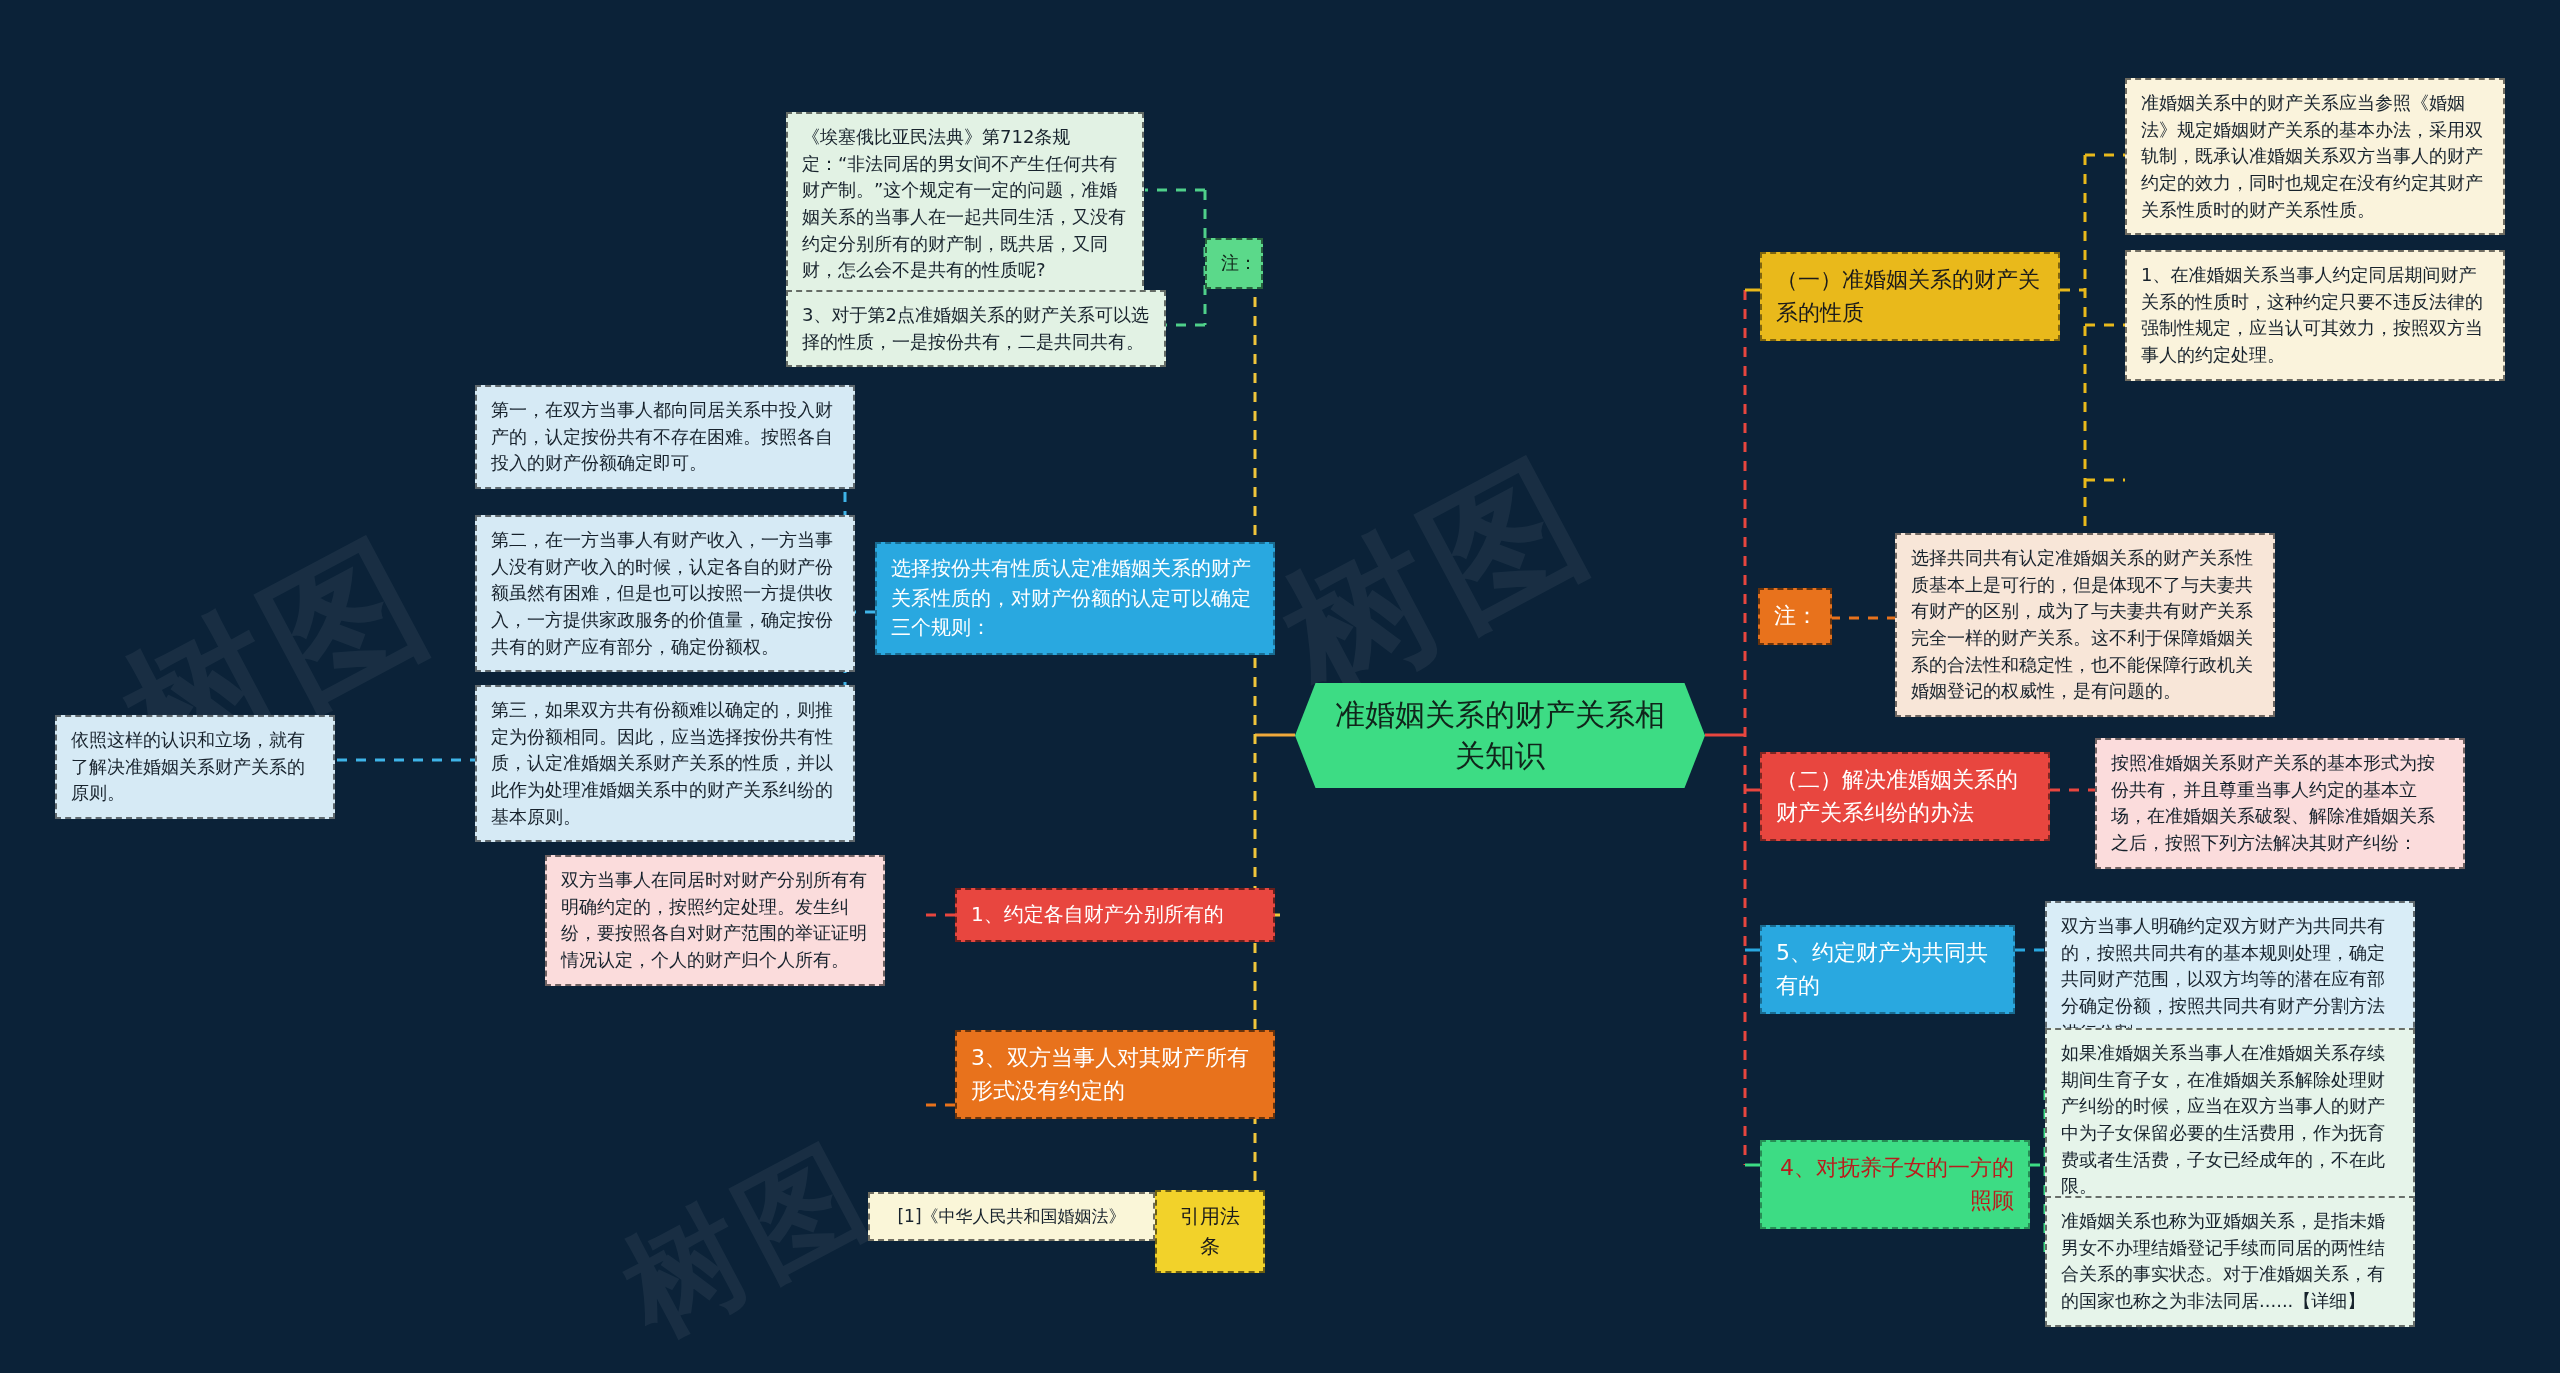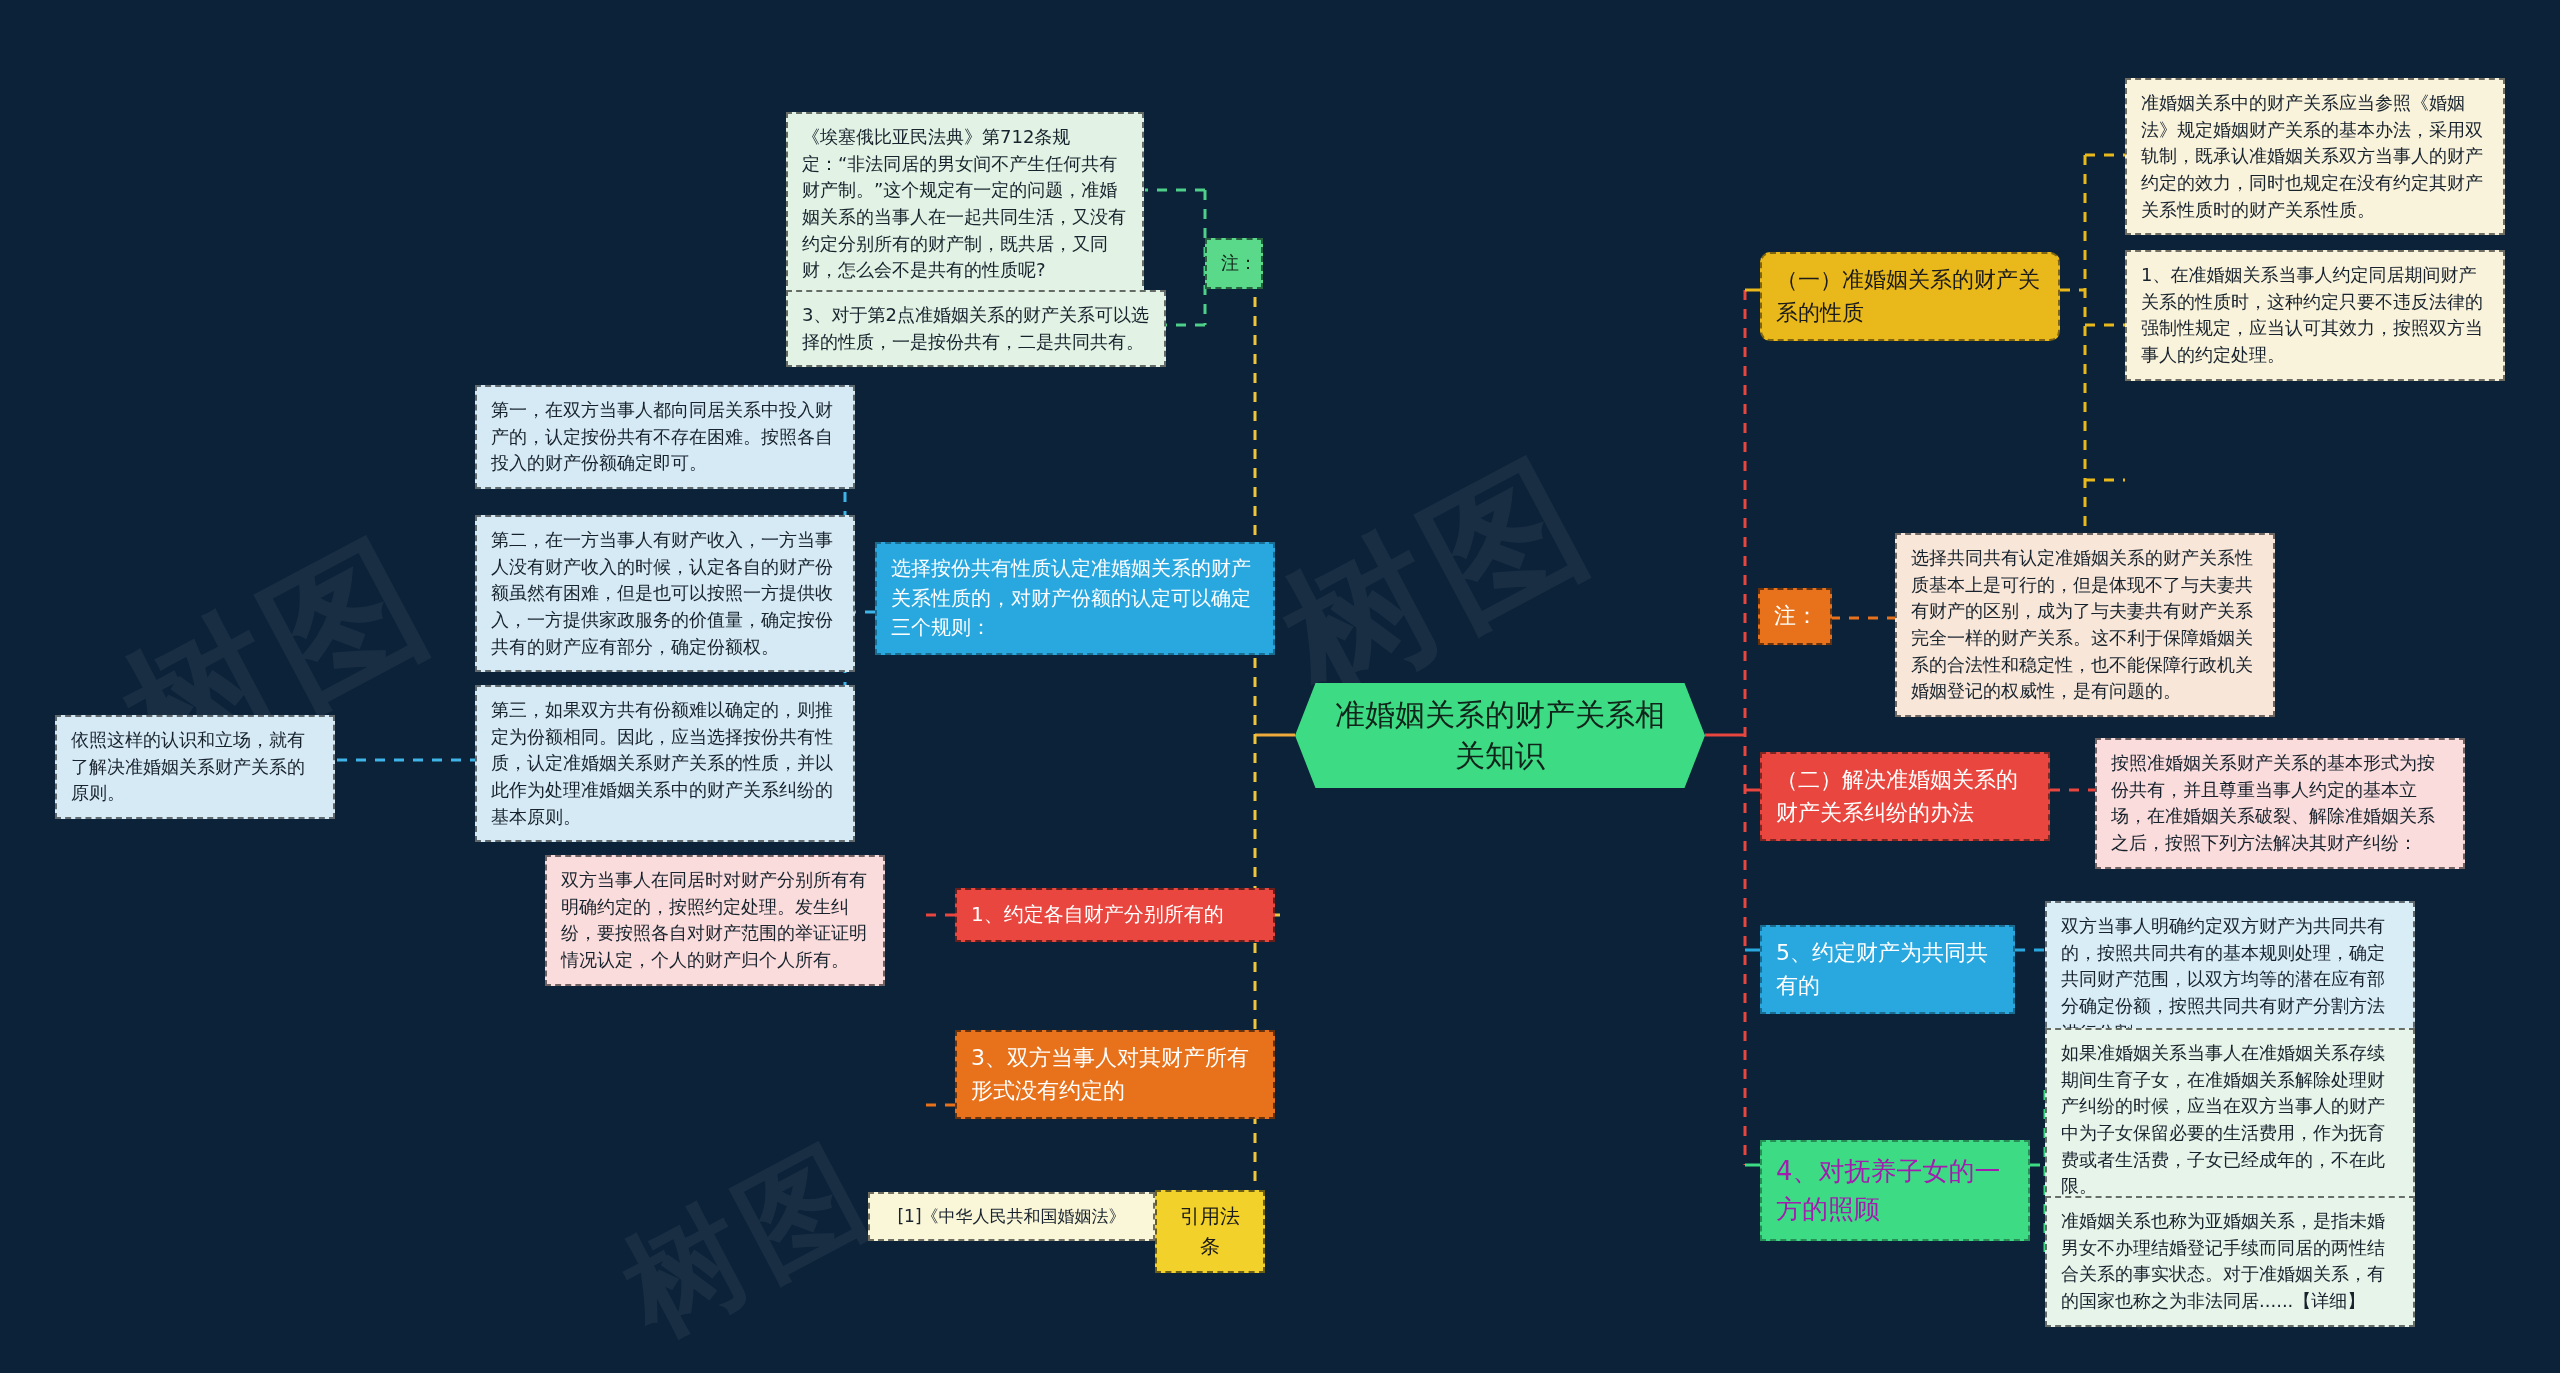--- a/index.html
+++ b/index.html
@@ -43,21 +43,21 @@
   .c-palegreen2{background:#e6f4ea;}
   .c-cream{background:#faf3dc;}
   .c-pink{background:#fbdcdc;}
   .c-peach{background:#f8e6d8;}
   .c-peach2{background:#f7e3d4;}
   .c-lightyellow{background:#faf6d8;}
   .c-lightblue2{background:#d9edf7;margin-top:16px;}
   .c-yellowbox{background:#e9b91b;color:#1b1b1b;font-size:22px;}
   .c-redbox{background:#e8463f;color:#fff;font-size:22px;}
   .c-bluebox{background:#29a8e0;color:#fff;font-size:22px;}
-  .c-greenbox{background:#3ddc84;color:#a21caf;font-size:26px;}
+  .c-greenbox{background:#3ddc84;color:#b91c1c;font-size:22px;text-align:right;}
   .c-redsm{background:#e8463f;color:#fff;font-size:20px;}
   .c-orangesm{background:#e8721c;color:#fff;font-size:22px;}
   .c-greensm{background:#5bd98a;color:#12261b;font-size:18px;}
   .c-yellowsm{background:#f2d22a;color:#1b1b1b;font-size:20px;}
 </style>
 </head>
 <body>
 
 <div id="canvas">
 
@@ -144,21 +144,21 @@
 
   <div class="node c-redsm" style="left:955px;top:888px;width:320px;">1、约定各自财产分别所有的</div>
 
 
   <div class="node c-orangesm" style="left:955px;top:1030px;width:320px;">3、双方当事人对其财产所有形式没有约定的</div>
 
   <div class="node leaf c-lightyellow" style="left:868px;top:1192px;width:287px;font-size:17px;text-align:center;">[1]《中华人民共和国婚姻法》</div>
 
   <div class="node c-yellowsm" style="left:1155px;top:1190px;width:110px;text-align:center;">引用法条</div>
 
-  <div class="node c-yellowbox" style="left:1760px;top:252px;width:300px;border-color:rgba(0,0,0,.45);border-radius:10px;">（一）准婚姻关系的财产关系的性质</div>
+  <div class="node c-yellowbox" style="left:1760px;top:252px;width:300px;border-color:rgba(0,0,0,.45);">（一）准婚姻关系的财产关系的性质</div>
 
   <div class="node leaf c-cream" style="left:2125px;top:78px;width:380px;">准婚姻关系中的财产关系应当参照《婚姻法》规定婚姻财产关系的基本办法，采用双轨制，既承认准婚姻关系双方当事人的财产约定的效力，同时也规定在没有约定其财产关系性质时的财产关系性质。</div>
 
   <div class="node leaf c-cream" style="left:2125px;top:250px;width:380px;">1、在准婚姻关系当事人约定同居期间财产关系的性质时，这种约定只要不违反法律的强制性规定，应当认可其效力，按照双方当事人的约定处理。</div>
 
 
   <div class="node c-orangesm" style="left:1758px;top:588px;width:74px;text-align:center;">注：</div>
 
   <div class="node leaf c-peach" style="left:1895px;top:533px;width:380px;">选择共同共有认定准婚姻关系的财产关系性质基本上是可行的，但是体现不了与夫妻共有财产的区别，成为了与夫妻共有财产关系完全一样的财产关系。这不利于保障婚姻关系的合法性和稳定性，也不能保障行政机关婚姻登记的权威性，是有问题的。</div>
 

